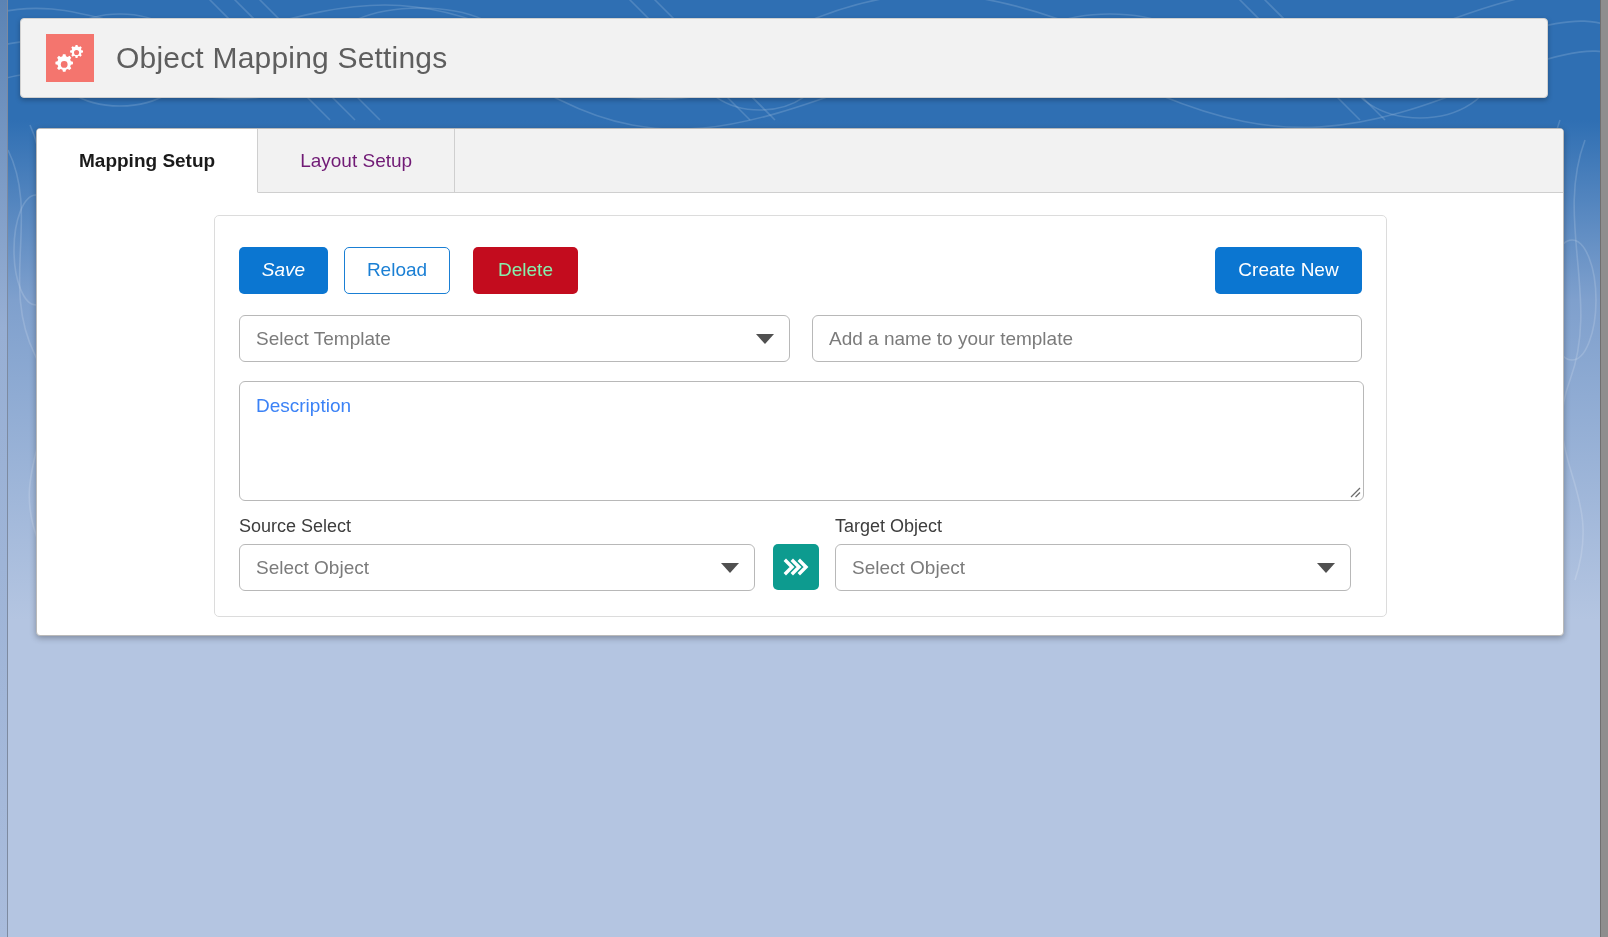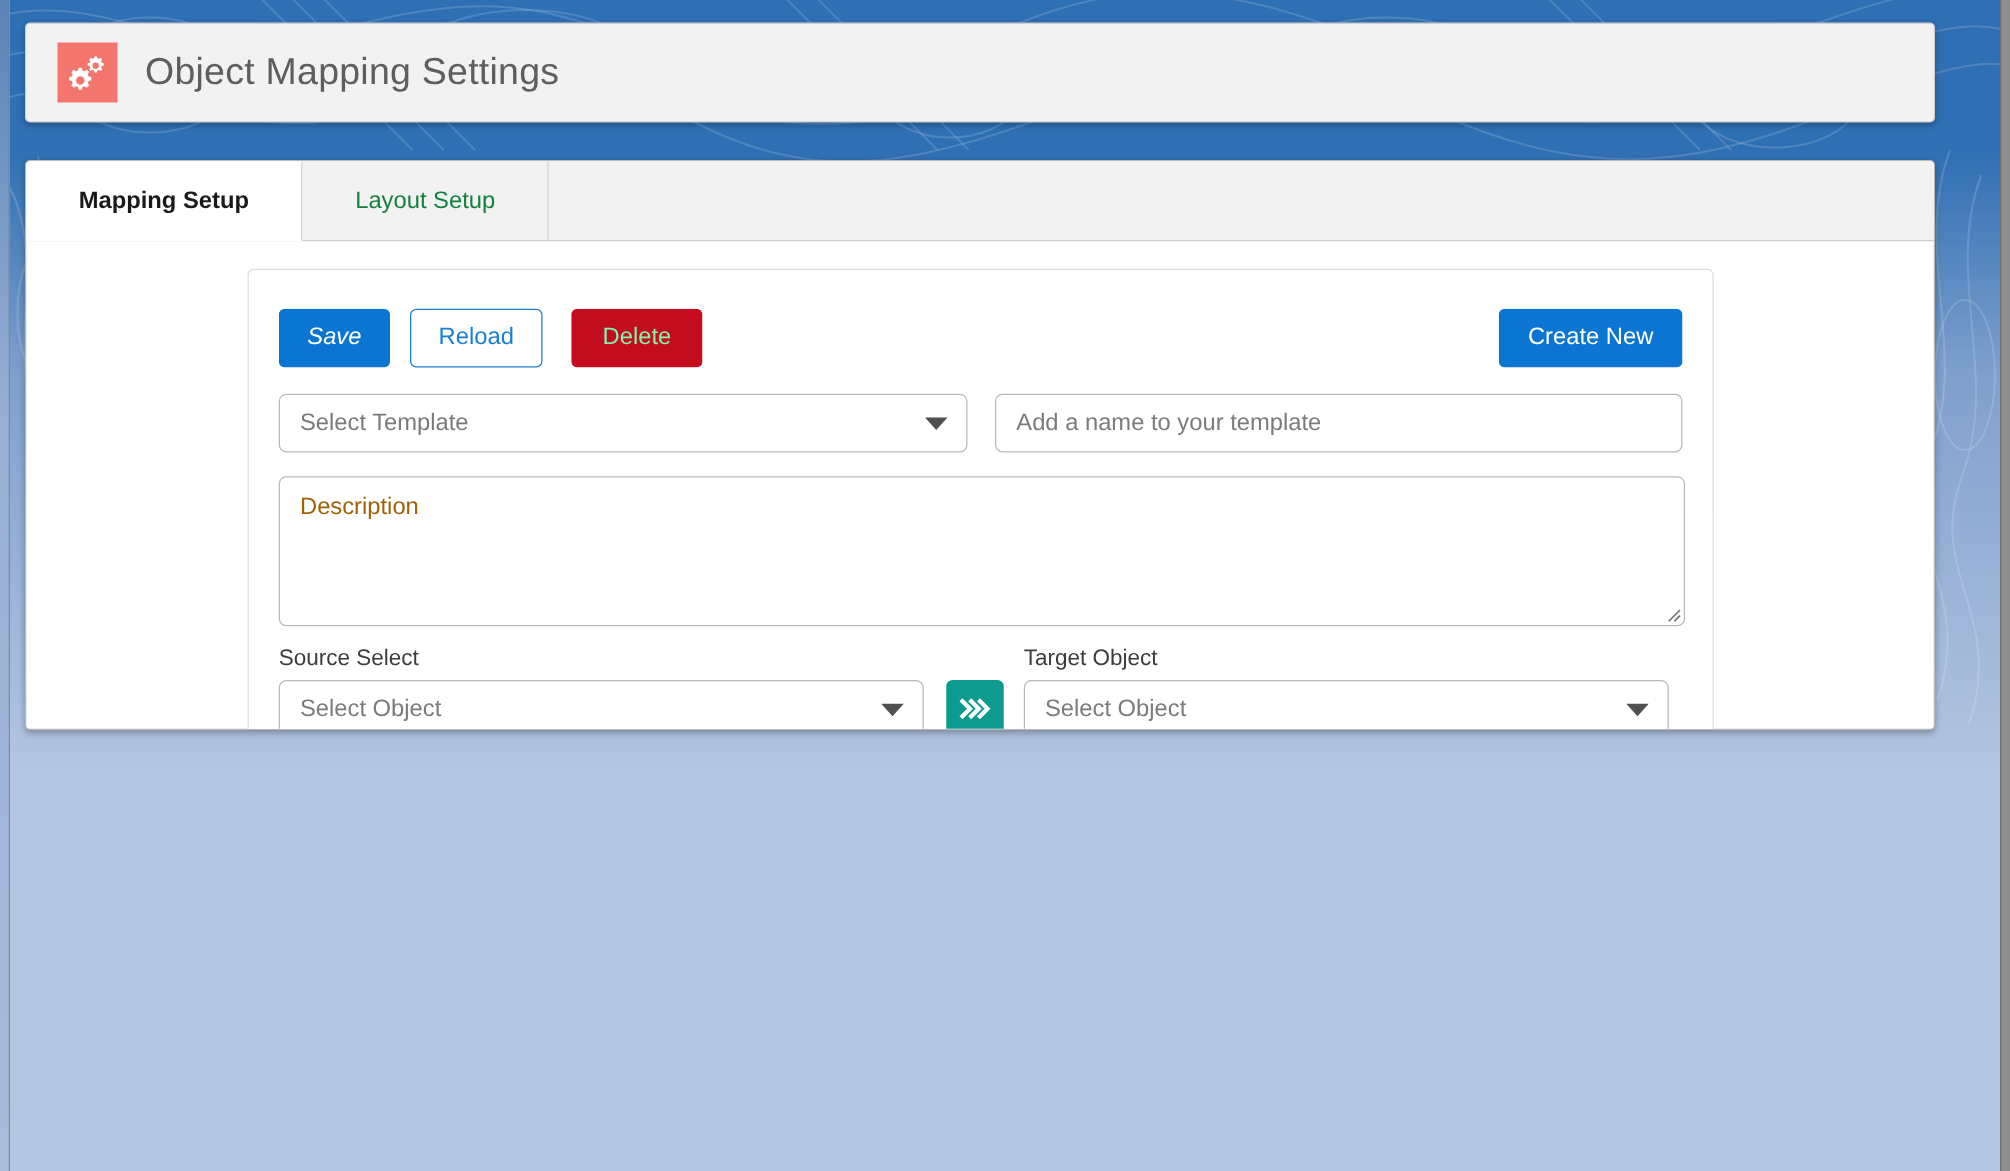--- a/index.html
+++ b/index.html
@@ -66,42 +66,42 @@
     font-size: 30px;
     font-weight: 300;
     color: #5e5e5e;
     letter-spacing: .2px;
     white-space: nowrap;
   }
 
   
   #main-panel {
     position: absolute;
-    left: 20px; top: 128px;
-    width: 1528px; height: 456px;
+    left: 36px; top: 128px;
+    width: 1528px; height: 508px;
     background: #ffffff;
     border: 1px solid #b9b9b9;
     border-radius: 4px;
     box-shadow: 0 2px 6px rgba(0,0,0,.30);
     overflow: hidden;
   }
 
   
   #tab-strip {
     height: 64px;
     display: flex;
     align-items: stretch;
     background: #f2f2f2;
     border-bottom: 1px solid #cfcfcf;
   }
   .tab {
     display: flex; align-items: center;
     padding: 0 42px;
     font-size: 19px;
-    color: #15803d;
+    color: #701a75;
     cursor: pointer;
     border-right: 1px solid #cfcfcf;
     background: #f2f2f2;
     user-select: none;
   }
   .tab.active {
     background: #ffffff;
     color: #1a1a1a;
     font-weight: bold;
     border-bottom: 1px solid #ffffff;
@@ -173,21 +173,21 @@
 
   
   #description-box {
     margin-top: 19px;
     width: 1125px; height: 120px;
     border: 1px solid #b8b8b8;
     border-radius: 6px;
     background: #fff;
     padding: 13px 16px;
     font-size: 19px;
-    color: #a16207;
+    color: #3b82f6;
     position: relative;
     cursor: text;
   }
   #resize-grip {
     position: absolute;
     right: 2px; bottom: 2px;
     width: 14px; height: 14px;
   }
 
   

